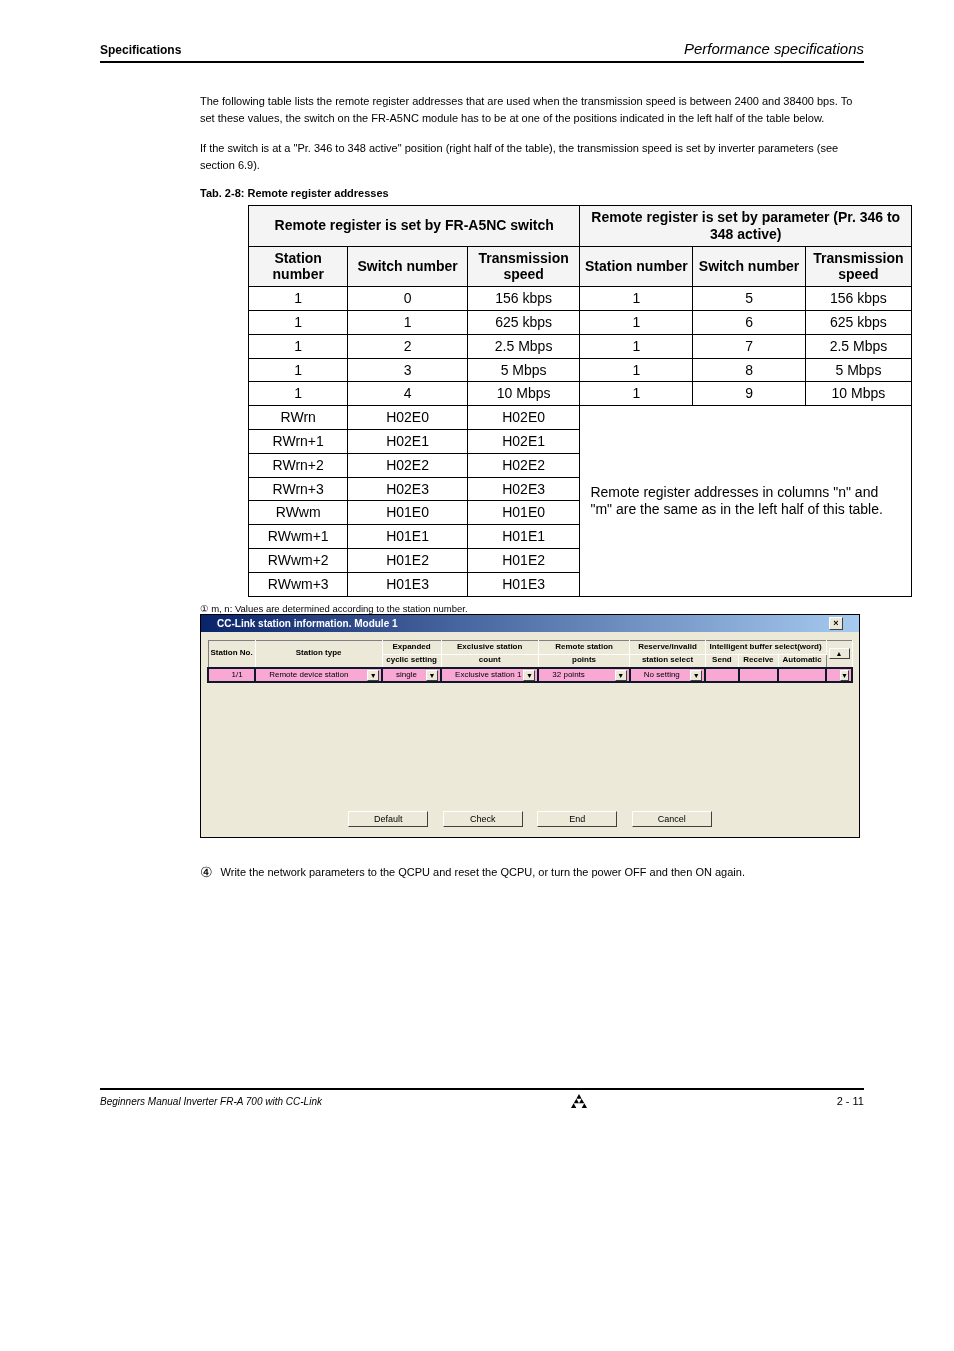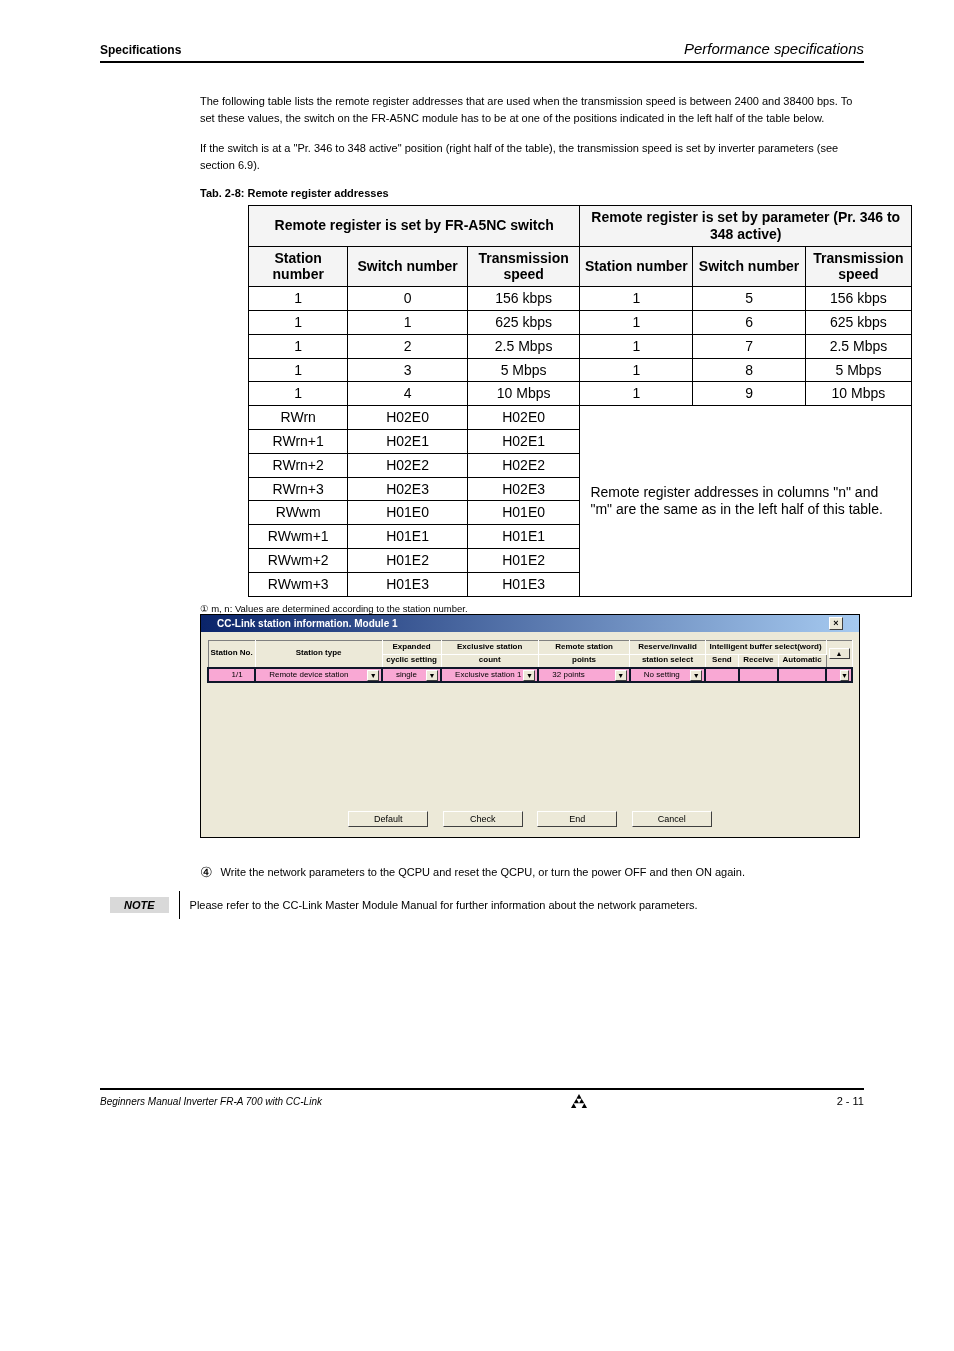--- a/index.html
+++ b/index.html
@@ -267,25 +267,20 @@
       </div>
     </div>
 
     <div class="step-row">
       <div style="font-size:14px;">④</div>
       <div class="step-text">Write the network parameters to the QCPU and reset the QCPU, or turn the power OFF and then ON again.</div>
     </div>
 
   </div>
 
-  <div class="note-row" style="margin-left:10px;">
-    <div class="note-label">NOTE</div>
-    <div class="note-pipe"></div>
-    <div class="note-text">Please refer to the CC-Link Master Module Manual for further information about the network parameters.</div>
-  </div>
 
   <div class="footer">
     <hr class="footer-hr">
     <div class="footer-row">
       <div class="footer-left">Beginners Manual Inverter FR-A 700 with CC-Link</div>
       <div class="mits">
         <svg width="16" height="14" viewBox="0 0 100 87">
           <polygon points="50,0 66.5,28.8 33.5,28.8" fill="#000"></polygon>
           <polygon points="33.5,28.8 50,57.7 16.7,57.7" fill="#000"></polygon>
           <polygon points="66.5,28.8 83.3,57.7 50,57.7" fill="#000"></polygon>

